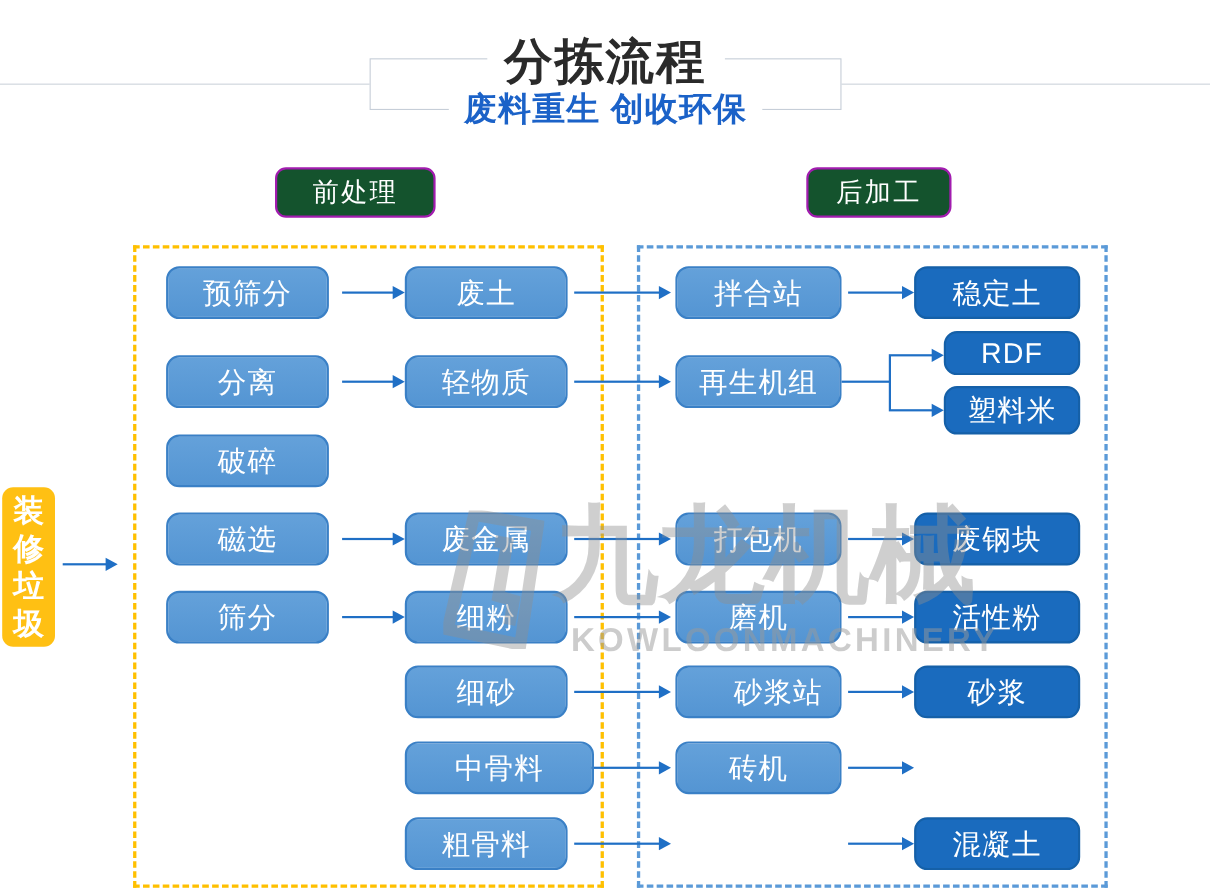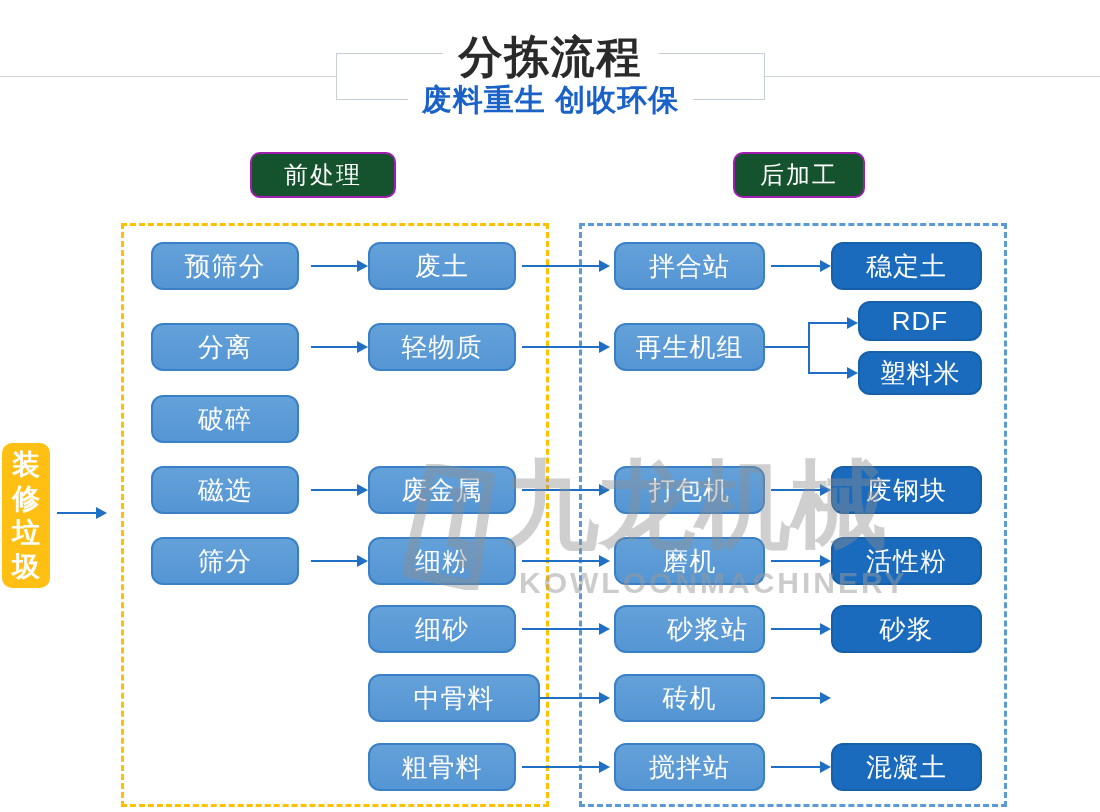--- a/index.html
+++ b/index.html
@@ -121,21 +121,20 @@
   <div class="arrow" style="left:771px;top:628px;width:50px;"></div>
   <div class="node dark" style="left:831px;top:605px;width:151px;">砂浆</div>
 
   <div class="node light" style="left:368px;top:674px;width:172px;">中骨料</div>
   <div class="arrow" style="left:522px;top:697px;width:78px;"></div>
   <div class="node light" style="left:614px;top:674px;width:151px;">砖机</div>
   <div class="arrow" style="left:771px;top:697px;width:50px;"></div>
 
   <div class="node light" style="left:368px;top:743px;width:148px;">粗骨料</div>
   <div class="arrow" style="left:522px;top:766px;width:78px;"></div>
-  <div class="node light" style="left:614px;top:743px;width:151px;">搅拌站</div>
   <div class="arrow" style="left:771px;top:766px;width:50px;"></div>
   <div class="node dark" style="left:831px;top:743px;width:151px;">混凝土</div>
 
   <div class="watermark">
     <svg class="wm-logo" width="92" height="126" viewBox="0 0 92 126">
       <path d="M28,4 L86,14 L70,122 L4,108 Z" fill="none" stroke="#8f8f8f" stroke-width="11"></path>
       <path d="M47,28 L58,30 L50,78 L64,82 L60,104" fill="none" stroke="#8f8f8f" stroke-width="11"></path>
     </svg>
     <div class="wm-cjk">九龙机械</div>
     <div class="wm-latin">KOWLOONMACHINERY</div>

